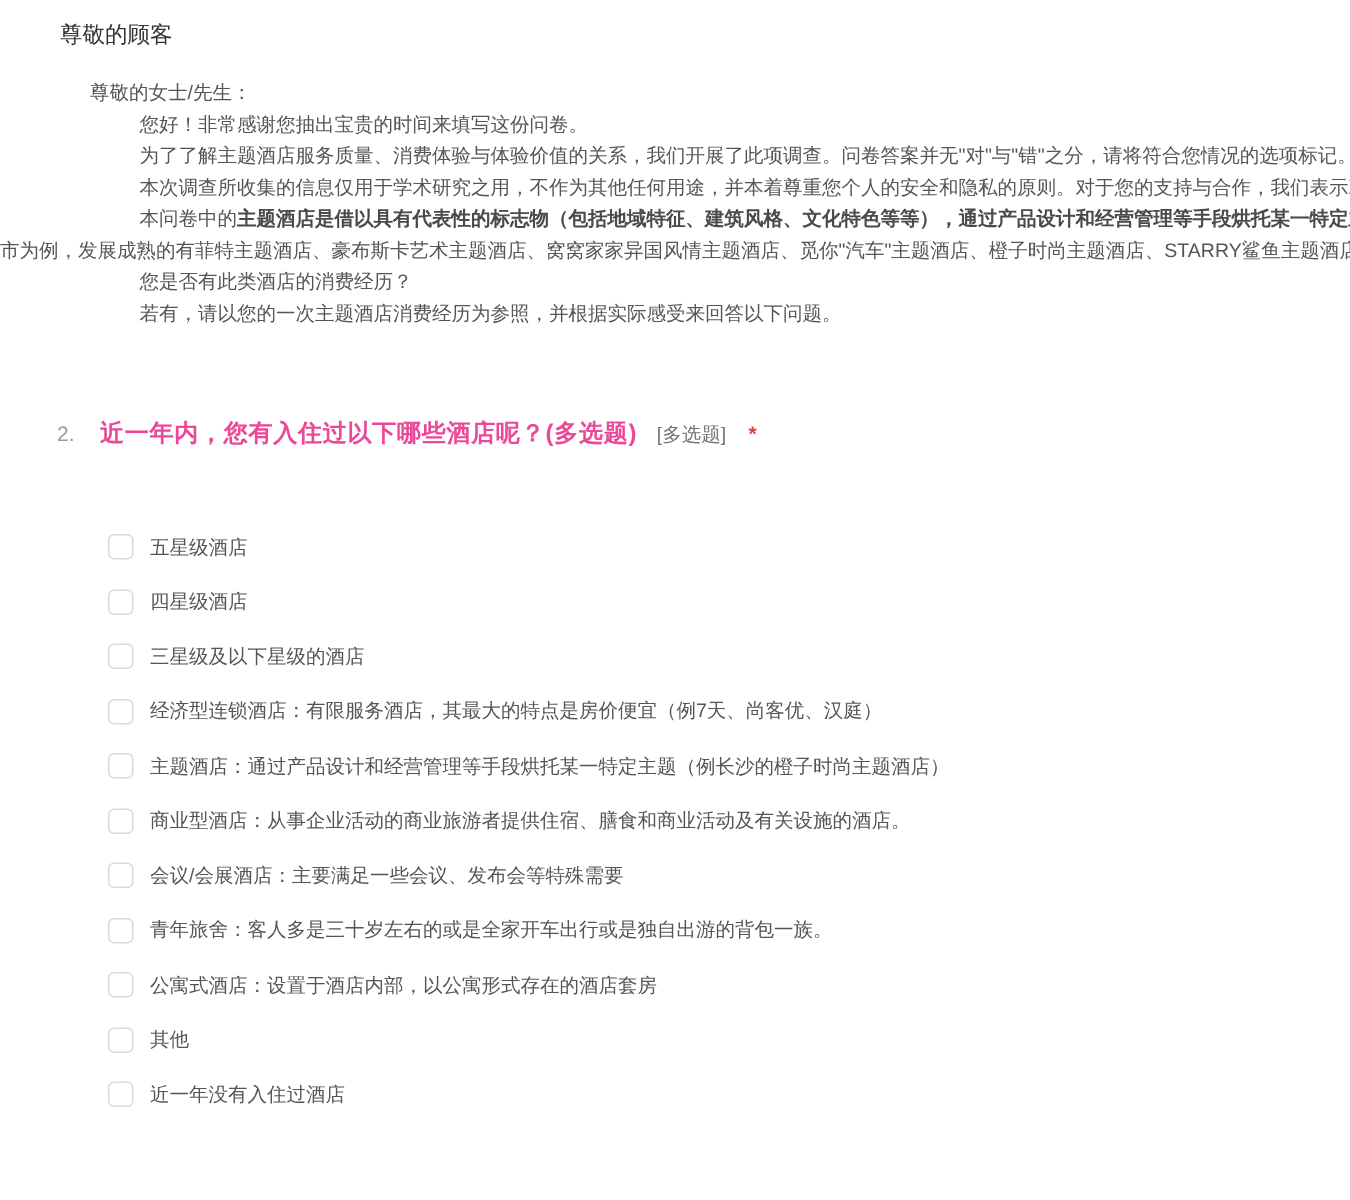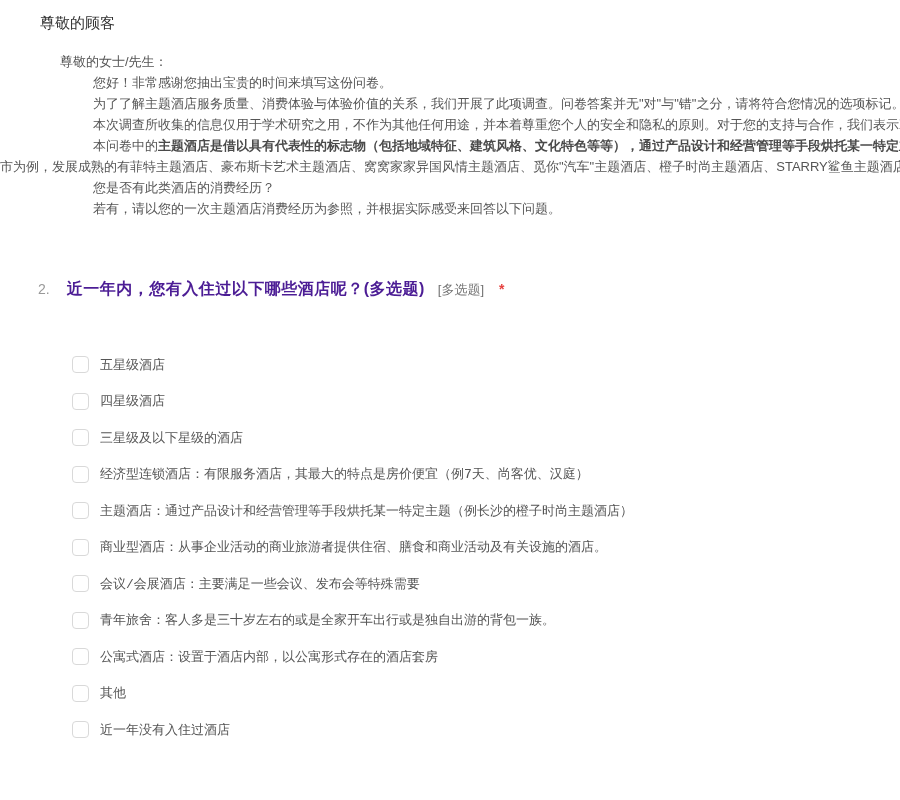--- a/index.html
+++ b/index.html
@@ -57,39 +57,38 @@
     white-space: nowrap;
   }
   .q-number {
     font-size: 14px;
     color: #999999;
     margin-right: 17px;
   }
   .q-title {
     font-size: 16px;
     font-weight: 700;
-    color: #4c1d95;
+    color: #ec4899;
     letter-spacing: 0.5px;
   }
   .q-type {
     font-size: 13px;
     color: #737373;
     margin-left: 13px;
   }
   .q-required {
     font-size: 14px;
     font-weight: 700;
     margin-left: 15px;
   }
   
   .options {
     position: absolute;
     left: 72px;
     top: 356px;
-    font-family: Liberation Mono, monospace;
   }
   .opt {
     display: flex;
     align-items: center;
     height: 17px;
     margin-bottom: 19.5px;
     cursor: pointer;
   }
   .cb {
     width: 17px;

